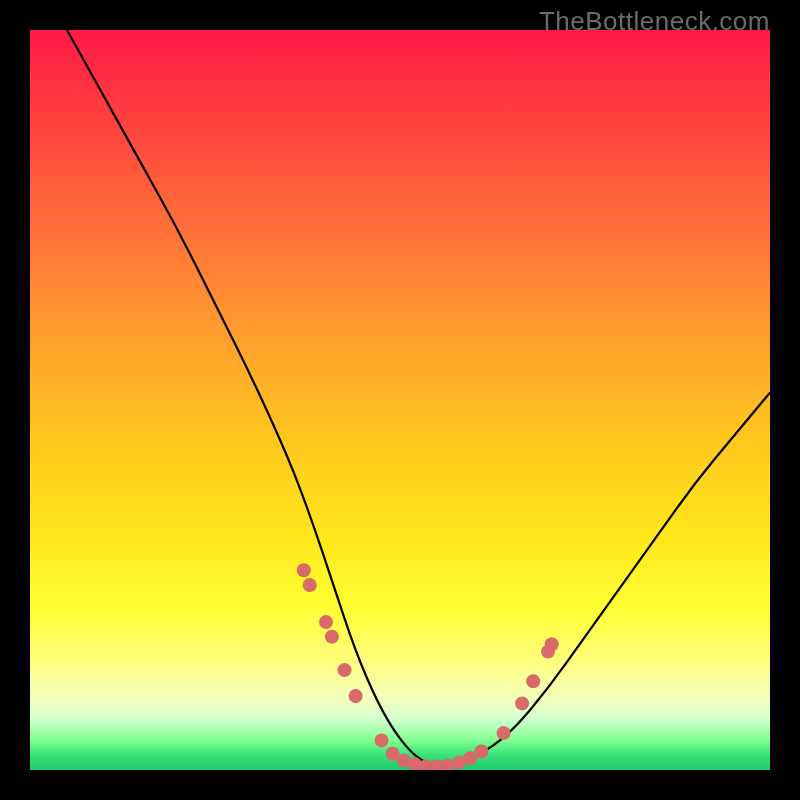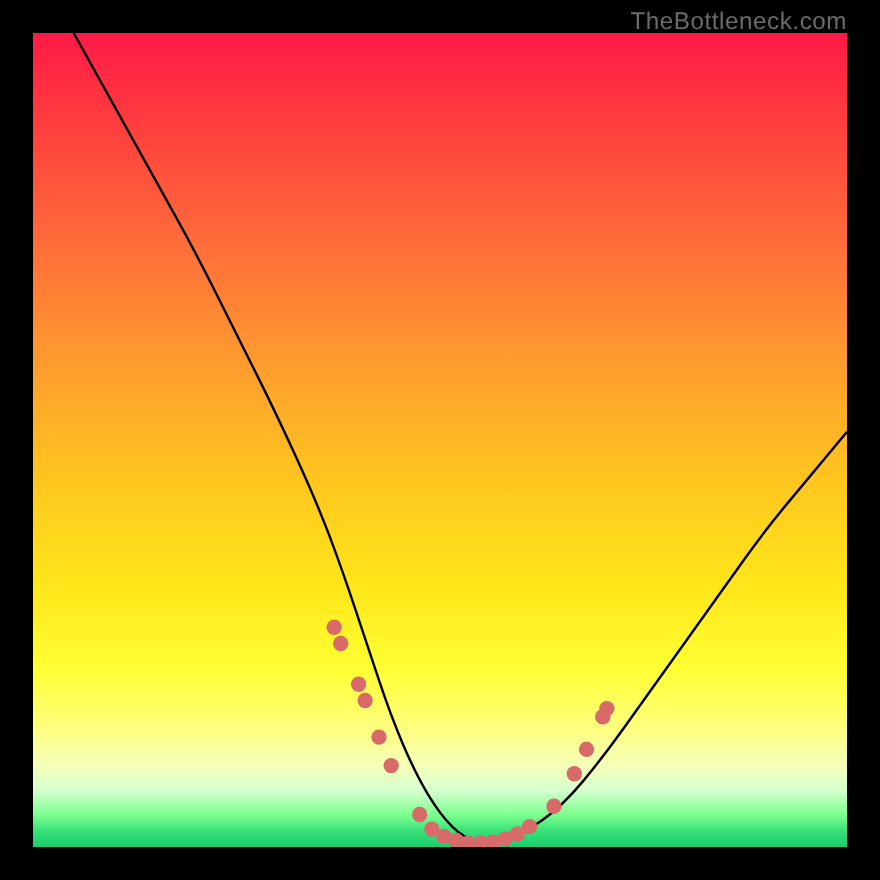--- a/index.html
+++ b/index.html
@@ -49,21 +49,21 @@
   .curve-layer {
     position: absolute;
     left: 0; top: 0;
     width: 100%; height: 100%;
   }
   .watermark {
     position: absolute;
     top: 6px;
     right: 30px;
     color: #6b6b6b;
-    font-size: 22px;
+    font-size: 26px;
     letter-spacing: 0.5px;
     user-select: none;
   }
 </style>
 </head>
 <body>
 
 <div class="frame">
   <div class="plot">
     <div class="gradient"></div>

